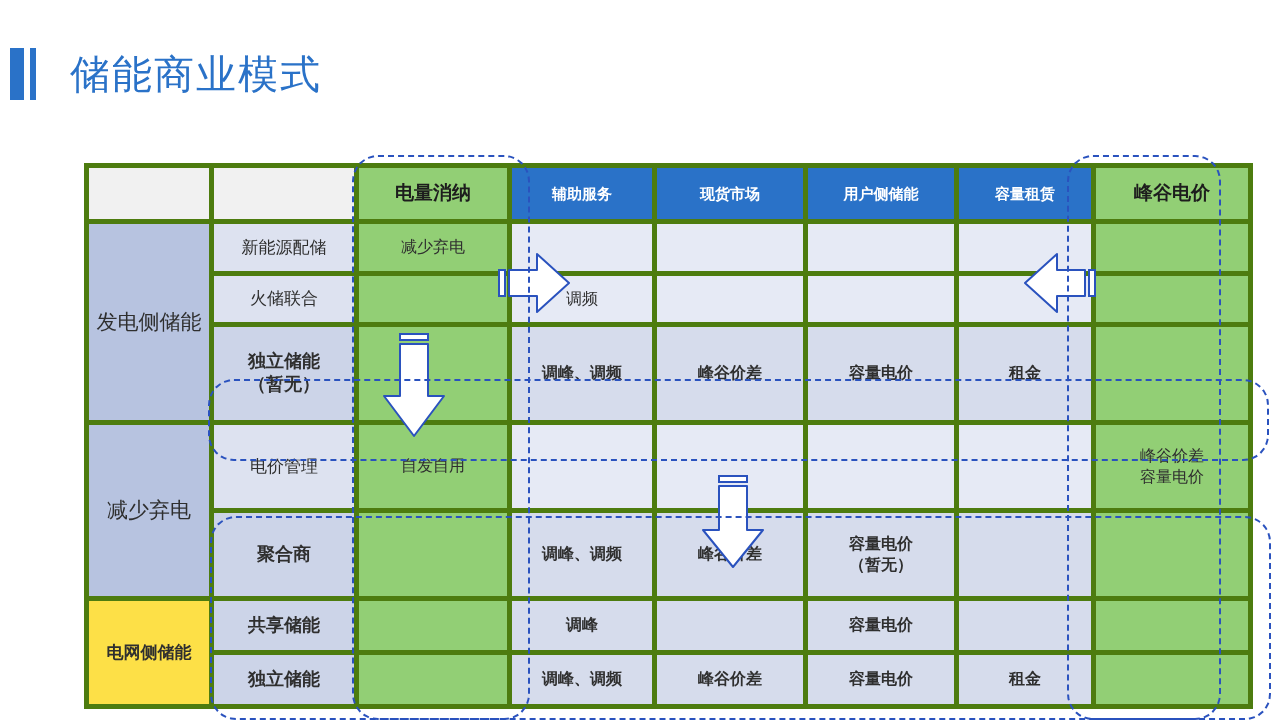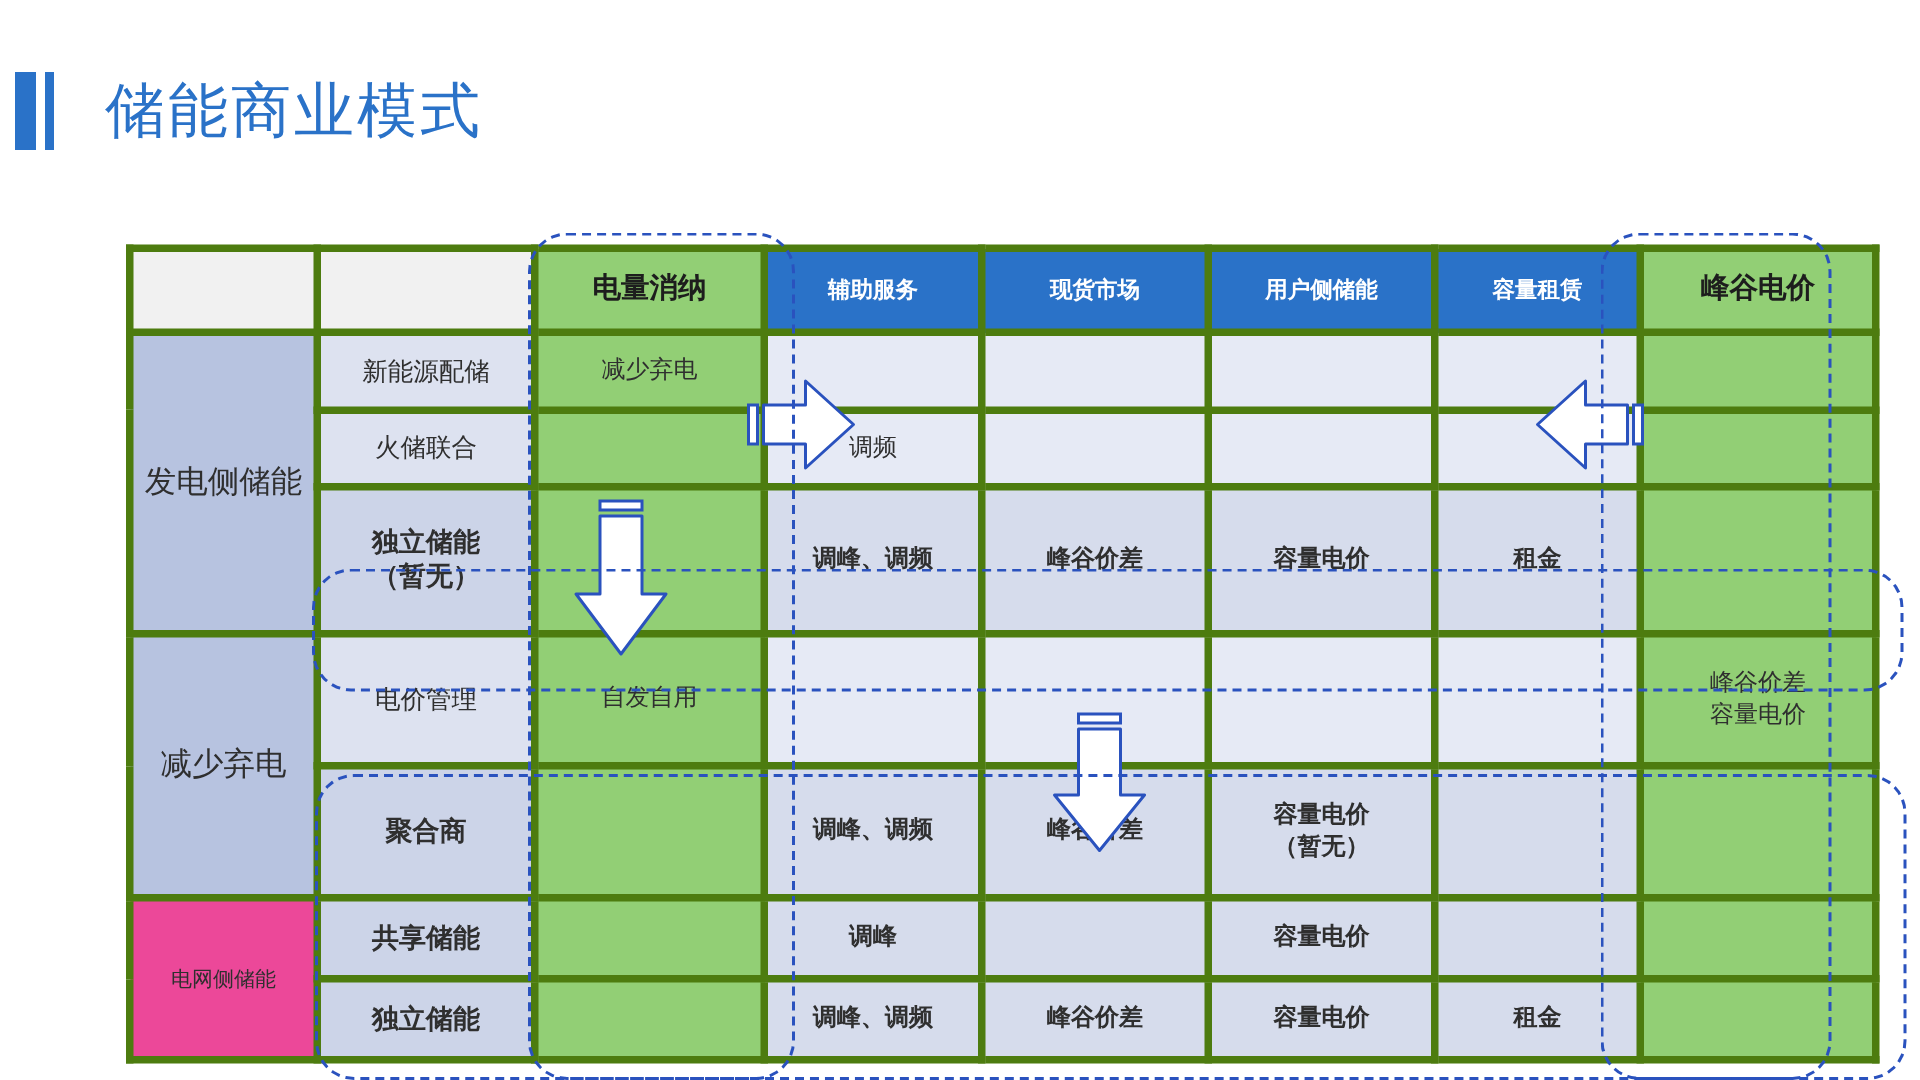--- a/index.html
+++ b/index.html
@@ -73,21 +73,21 @@
   .c6 { width: 128px; }
   .c7 { width: 148px; }
 
   
   .hdr-blank { background: #f1f1f1; border-color: #ffffff; }
   .hdr { background: #2a72c8; color: #ffffff; font-weight: bold; font-size: 15px; }
   .hdr-green { background: #92cf75; color: #1d1d1d; font-weight: bold; font-size: 19px; }
 
   
   .grp     { background: #b7c3e0; font-size: 21px; }
-  .grp-b   { background: #ec4899; font-size: 14px; font-weight: normal; }
+  .grp-b   { background: #fde047; font-size: 17px; font-weight: bold; }
   .lbl-lt  { background: #dde2f0; font-size: 17px; }
   .lbl-md-b{ background: #ccd4e8; font-size: 18px; font-weight: bold; }
   .cell-lt { background: #e6eaf5; }
   .cell-md { background: #d6dcec; }
   .cell-b  { font-weight: bold; }
   .green   { background: #92cf75; }
 
   .two-line { white-space: pre-line; }
 
   

